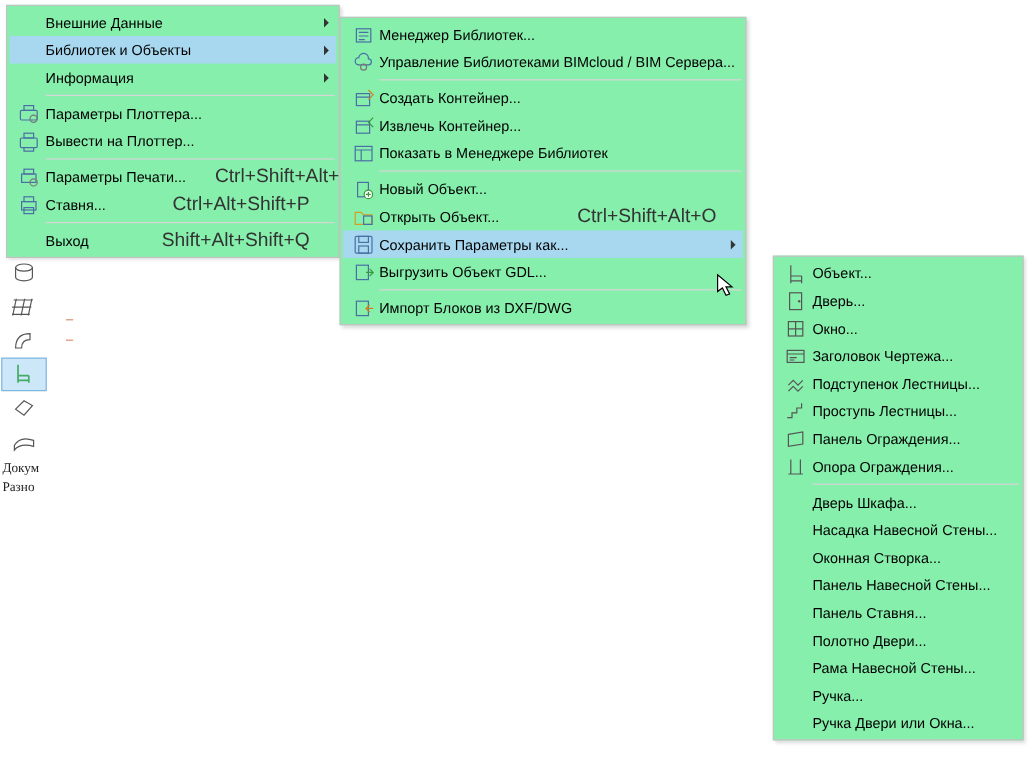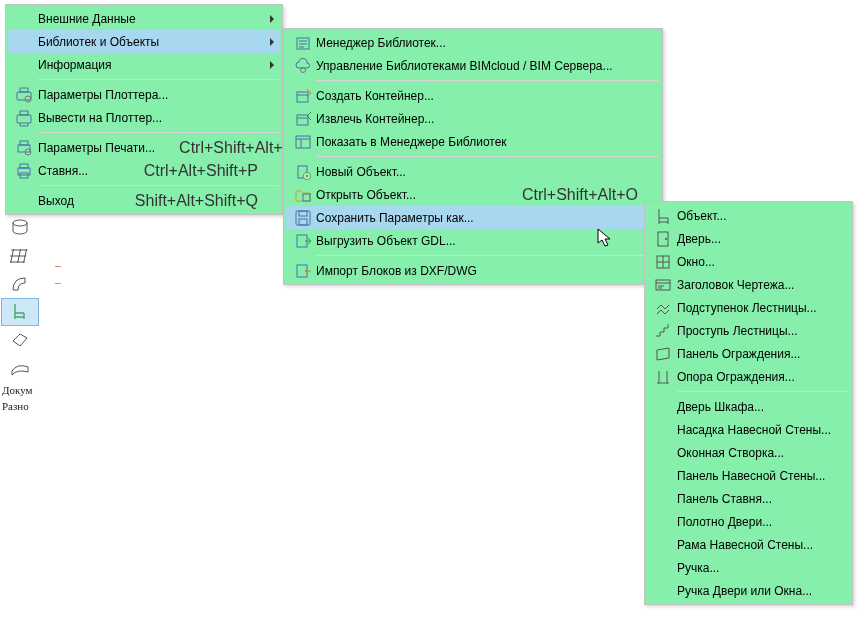--- a/index.html
+++ b/index.html
@@ -210,21 +210,21 @@
       <span class="shortcut">Ctrl+Alt+Shift+P</span>
     </div>
     <div class="menu-sep"></div>
     <div class="menu-item">
       <span class="micon"></span>
       <span class="mlabel">Выход</span>
       <span class="shortcut">Shift+Alt+Shift+Q</span>
     </div>
   </div>
 
-<div class="menu menu2" id="menu2" style="left:283px; top:28px; width:380px;">
+<div class="menu menu2" id="menu2" style="left:283px; top:14px; width:339px;">
     <div class="menu-item">
       <span class="micon">
         <svg width="18" height="18">
           <rect x="3" y="4" width="12" height="11" fill="none" stroke="#4a6fa5"></rect>
           <path d="M5 7h8M5 10h8M5 13h5" stroke="#4a6fa5"></path>
         </svg>
       </span>
       <span class="mlabel">Менеджер Библиотек...</span>
     </div>
     <div class="menu-item">
@@ -312,21 +312,21 @@
       <span class="micon">
         <svg width="18" height="18">
           <rect x="3" y="3" width="10" height="12" fill="none" stroke="#4a6fa5"></rect>
           <path d="M17 9h-6M14 6l-3 3 3 3" fill="none" stroke="#d08020"></path>
         </svg>
       </span>
       <span class="mlabel">Импорт Блоков из DXF/DWG</span>
     </div>
   </div>
 
-<div class="menu menu3" id="menu3" style="left:644px; top:201px; width:209px;">
+<div class="menu menu3" id="menu3" style="left:644px; top:213px; width:209px;">
     <div class="menu-item">
       <span class="micon">
         <svg width="18" height="18">
           <path d="M5 2v9h9M5 11v6M14 11v6M5 15h9" stroke="#555" fill="none"></path>
         </svg>
       </span>
       <span class="mlabel">Объект...</span>
     </div>
     <div class="menu-item">
       <span class="micon">

